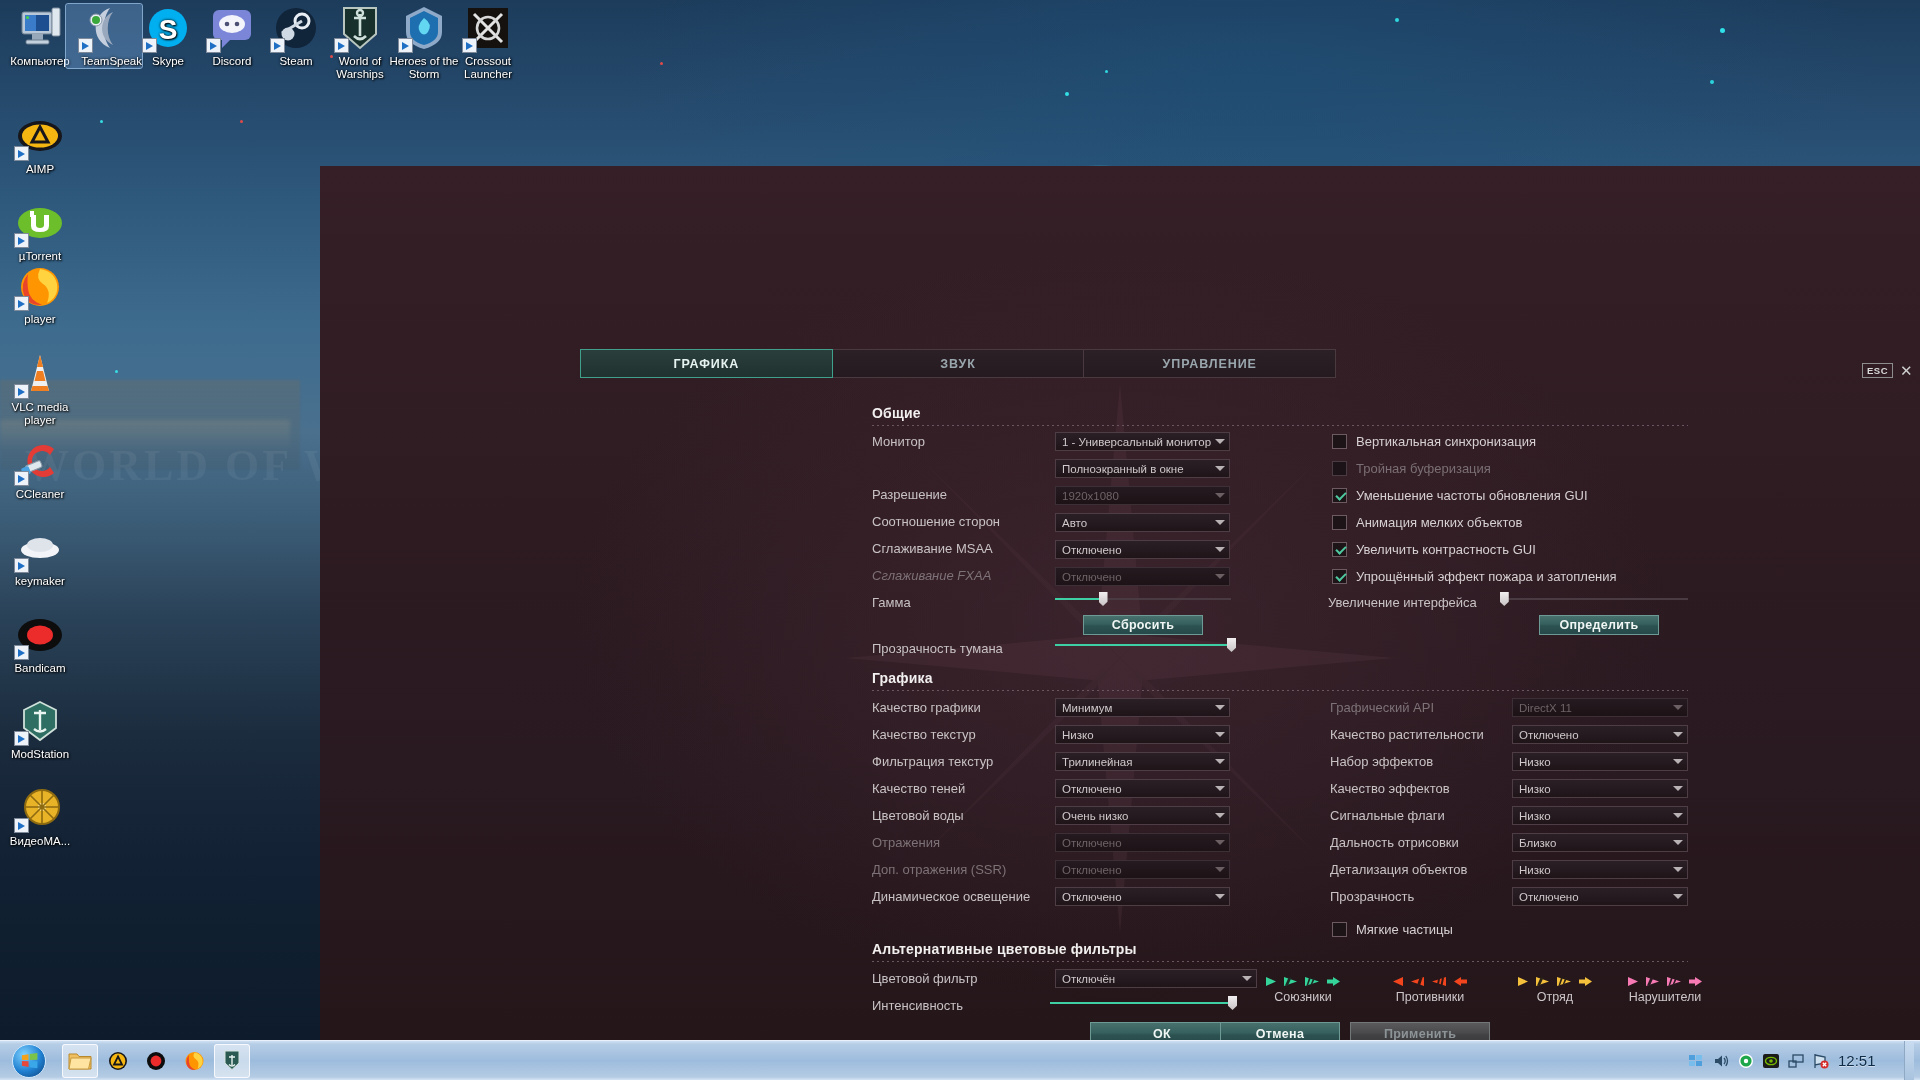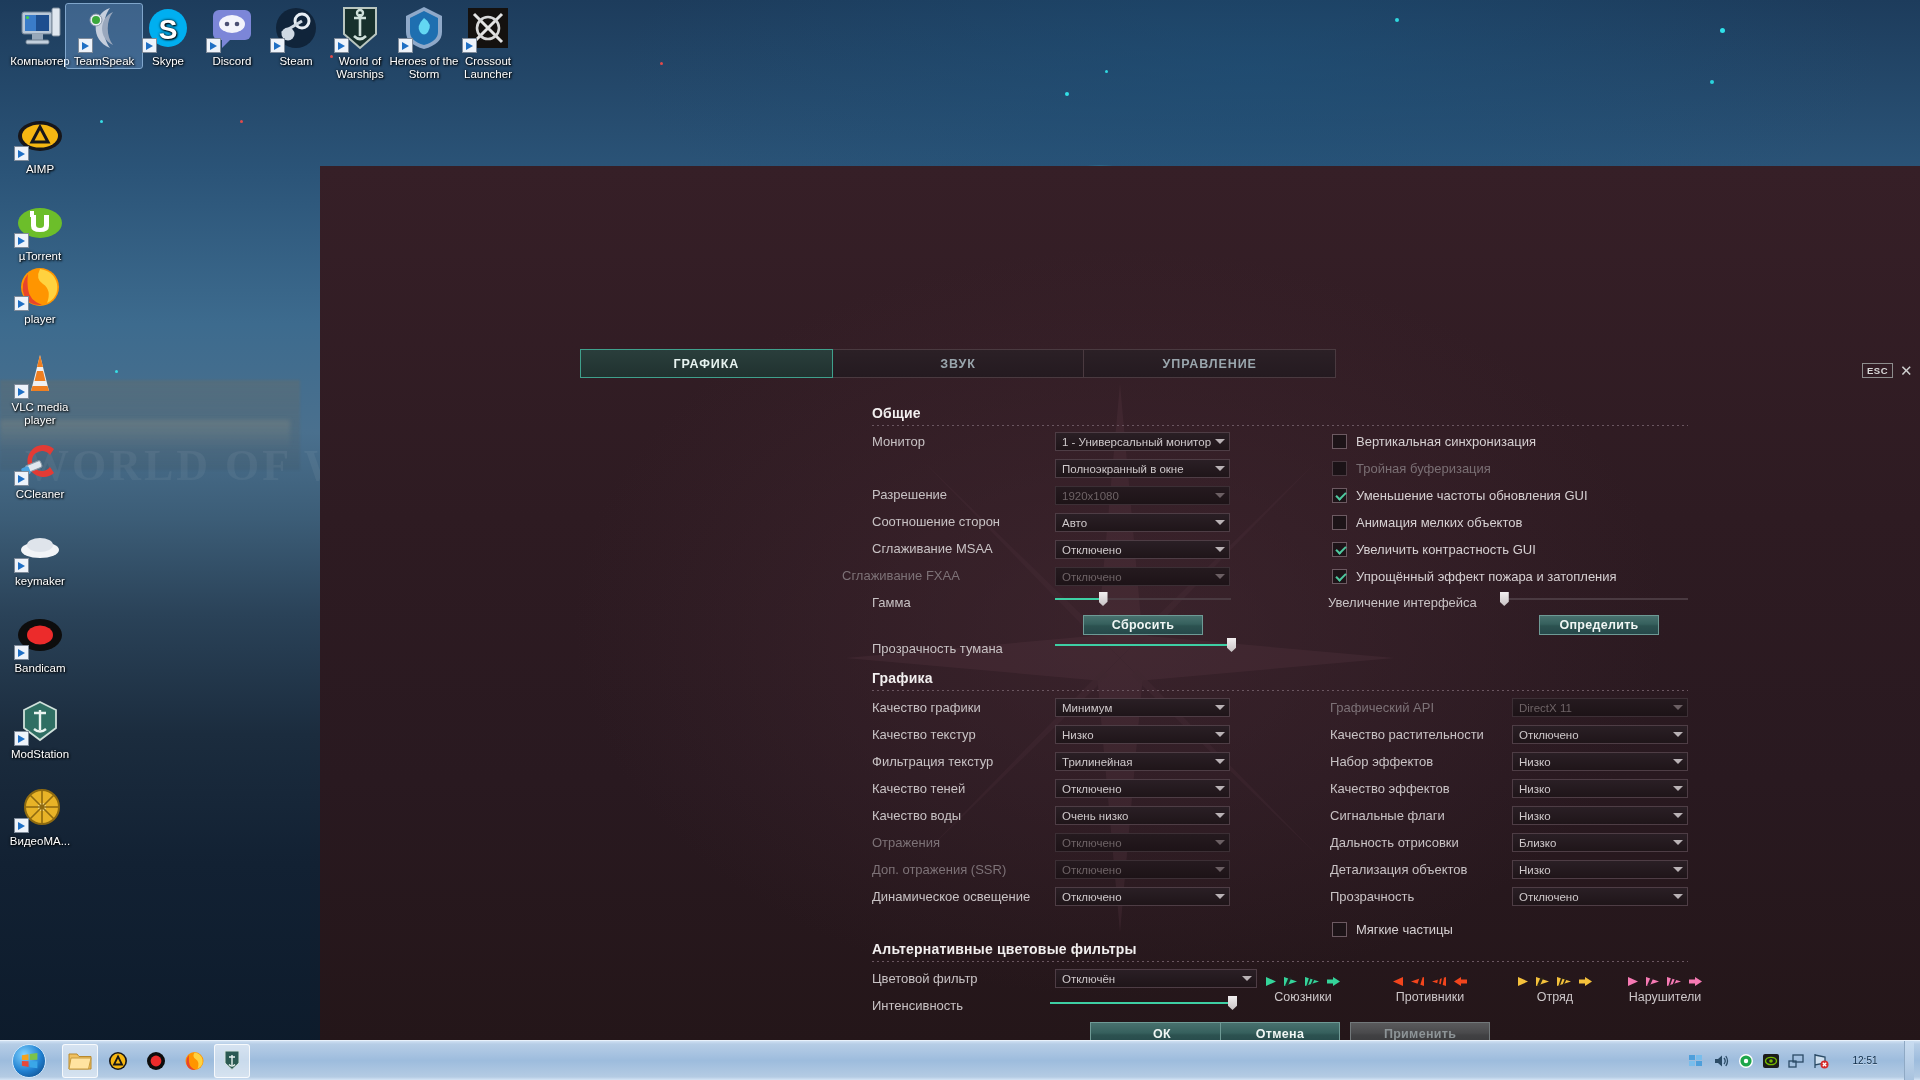--- a/index.html
+++ b/index.html
@@ -110,21 +110,21 @@
     width:36px;height:34px;border-radius:3px;
     display:flex;align-items:center;justify-content:center;
   }
   .qbtn.active { background:rgba(255,255,255,.45); border:1px solid rgba(255,255,255,.8);}
   #tray {
     margin-left:auto;display:flex;align-items:center;gap:9px;
     padding-right:6px; height:100%;
   }
   #tray .tricon { width:16px;height:16px; display:block;}
   #clock {
-    color:#0d2b47; font-size:10px; width:54px; text-align:center;
+    color:#0d2b47; font-size:15px; width:54px; text-align:left;
     text-shadow:0 1px 0 rgba(255,255,255,.45);
   }
   #showdesk {
     width:10px;height:40px;margin-left:3px;
     background:linear-gradient(180deg,#c9dcf0,#a8c2de);
     border-left:1px solid #8fa9c4;
   }
 
   
   #game {
@@ -304,21 +304,21 @@
         <rect x="9" y="11" width="11" height="16" fill="#3a7cc9"></rect>
         <circle cx="11.5" cy="13.5" r="1.6" fill="#4ad04a"></circle>
         <rect x="16" y="30" width="11" height="6" fill="#97a8ba"></rect>
         <rect x="10" y="36" width="23" height="4" rx="1.5" fill="#c3d0dd" stroke="#6d7e90"></rect>
         <rect x="36" y="4" width="8" height="28" rx="1.5" fill="#dfe7ef" stroke="#7c8c9c"></rect>
       </svg>
     </div>
     <span>Компьютер</span>
   </div>
 
-  <div class="dicon sel" style="left:66px;top:4px;">
+  <div class="dicon sel" style="left:66px;top:4px;text-align:right;">
     <div class="gfx">
       <svg viewBox="0 0 48 48" width="48" height="48">
         <path d="M30 4 C12 10 10 36 30 44 C22 34 22 14 30 4Z" fill="#c6cfdd"></path>
         <path d="M33 8 C19 14 18 34 33 41 C26 33 26 16 33 8Z" fill="#9aa8bd"></path>
         <circle cx="16" cy="16" r="6" fill="#e9eef5" stroke="#8a97a8"></circle>
         <circle cx="16" cy="16" r="4" fill="#3ba83b"></circle>
       </svg>
       <span class="shortcut-arrow"></span>
     </div>
     <span>TeamSpeak</span>
@@ -547,21 +547,21 @@
     <span id="escx">✕</span>
   </div>
 
   <div class="section-h" style="left:872px;top:405px;">Общие</div>
   <div class="dotted" style="left:872px;top:425px;width:816px;"></div>
 
   <div class="lbl" style="left:872px;top:434px;">Монитор</div>
   <div class="lbl" style="left:872px;top:487px;">Разрешение</div>
   <div class="lbl" style="left:872px;top:514px;">Соотношение сторон</div>
   <div class="lbl" style="left:872px;top:541px;">Сглаживание MSAA</div>
-  <div class="lbl dis" style="left:842px;top:568px;">Сглаживание FXAA</div>
+  <div class="lbl dis" style="left:872px;top:568px;font-style:italic;">Сглаживание FXAA</div>
   <div class="lbl" style="left:872px;top:595px;">Гамма</div>
   <div class="lbl" style="left:872px;top:641px;">Прозрачность тумана</div>
 
   <div class="dd" style="left:1055px;top:432px;width:175px;pointer-events:auto;">
     <span class="ddtext">1 - Универсальный монитор </span>
     <span class="caret"></span>
   </div>
   <div class="dd" style="left:1055px;top:459px;width:175px;pointer-events:auto;">
     <span class="ddtext">Полноэкранный в окне</span>
     <span class="caret"></span>
@@ -634,21 +634,21 @@
     <span>Определить</span>
   </div>
 
   <div class="section-h" style="left:872px;top:670px;">Графика</div>
   <div class="dotted" style="left:872px;top:690px;width:816px;"></div>
 
   <div class="lbl" style="left:872px;top:700px;">Качество графики</div>
   <div class="lbl" style="left:872px;top:727px;">Качество текстур</div>
   <div class="lbl" style="left:872px;top:754px;">Фильтрация текстур</div>
   <div class="lbl" style="left:872px;top:781px;">Качество теней</div>
-  <div class="lbl" style="left:872px;top:808px;">Качество воды</div>
+  <div class="lbl" style="left:872px;top:808px;">Цветовой воды</div>
   <div class="lbl dis" style="left:872px;top:835px;">Отражения</div>
   <div class="lbl dis" style="left:872px;top:862px;">Доп. отражения (SSR)</div>
   <div class="lbl" style="left:872px;top:889px;">Динамическое освещение</div>
 
   <div class="dd" style="left:1055px;top:698px;width:175px;pointer-events:auto;">
     <span class="ddtext">Минимум</span>
       <span class="caret"></span>
   </div>
   <div class="dd" style="left:1055px;top:725px;width:175px;pointer-events:auto;">
     <span class="ddtext">Низко</span>

